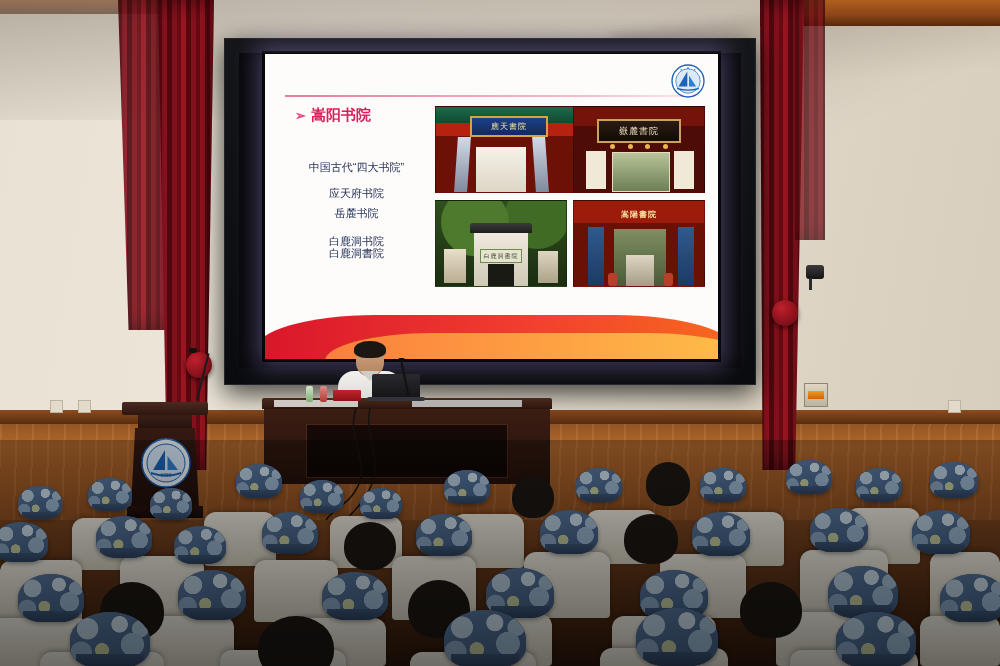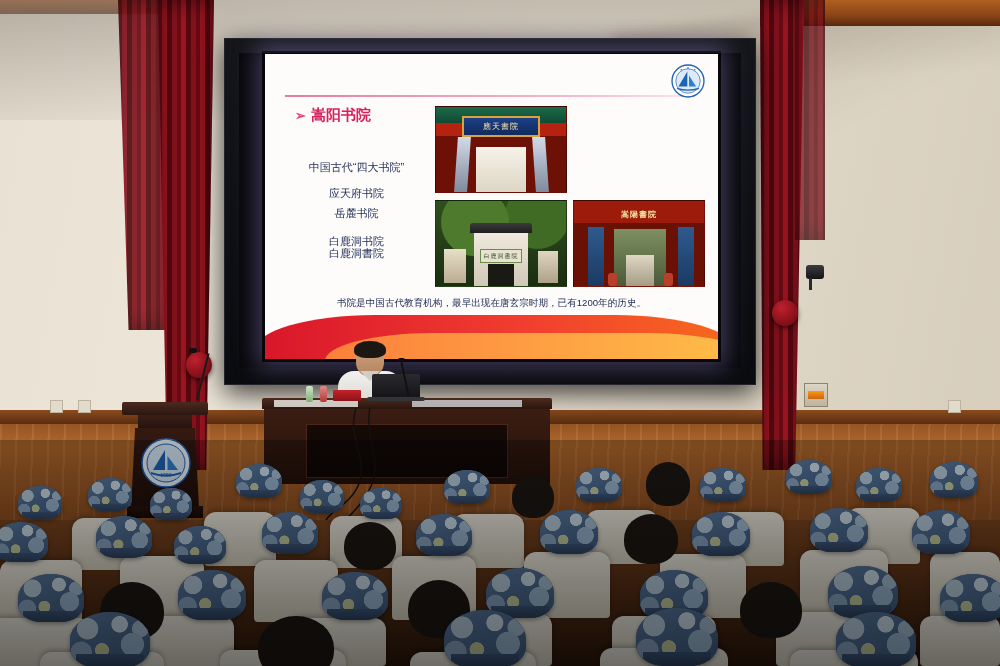--- a/index.html
+++ b/index.html
@@ -225,29 +225,42 @@
       <span class="arrow-bullet">➢</span>
       <span>嵩阳书院</span>
     </div>
 
     <div class="cn-line cn-title">中国古代“四大书院”</div>
     <div class="cn-line cn-list" style="top:132px;">应天府书院</div>
     <div class="cn-line cn-list" style="top:152px;">岳麓书院</div>
     <div class="cn-line cn-list" style="top:180px;">白鹿洞书院</div>
     <div class="cn-line cn-list" style="top:192px;">白鹿洞書院</div>
 
-    <div class="photo" style="left:170px;top:52px;width:130px;height:85px;background:linear-gradient(180deg,#7c1208,#3f0a05);">
+    <div class="photo" style="left:170px;top:52px;width:130px;height:85px;background:linear-gradient(180deg,#7c1208,#3f0a05);padding-left:16px;">
       <div class="ph-gate" style="background:linear-gradient(180deg,#8e1a0c 0 18%,#b5220f 18% 34%,#6d1107 34% 100%);"></div>
       <div style="position:absolute;left:0;top:0;width:100%;height:16px;background:linear-gradient(180deg,#1d6b4a,#104a33);"></div>
       <div class="plaque" style="top:9px;width:74px;height:17px;background:linear-gradient(180deg,#1c3f86,#112a5e);border:2px solid #d8a23c;color:#ffe9a8;">應天書院</div>
       <div style="position:absolute;left:40px;top:40px;width:50px;height:45px;background:linear-gradient(180deg,#f6f2e8,#ddd6c6);"></div>
       <div style="position:absolute;left:20px;top:30px;width:13px;height:55px;background:linear-gradient(180deg,#d3d9e6,#7f8a9d);transform:skewX(-4deg);"></div>
       <div style="position:absolute;left:98px;top:30px;width:13px;height:55px;background:linear-gradient(180deg,#d3d9e6,#7f8a9d);transform:skewX(4deg);"></div>
     </div>
 
+    <div class="photo" style="left:308px;top:52px;width:130px;height:85px;background:linear-gradient(180deg,#5d0d08,#2e0704);">
+      <div class="ph-gate" style="background:linear-gradient(180deg,#741309 0 22%,#4d0c06 22% 100%);"></div>
+      <div class="plaque" style="top:12px;width:80px;height:20px;background:linear-gradient(180deg,#2a1b12,#120b07);border:2px solid #c9a25f;color:#f3e3c2;font-size:9px;">嶽麓書院</div>
+      <div style="position:absolute;left:30px;top:37px;width:70px;height:5px;display:flex;justify-content:space-around;">
+        <span style="width:5px;height:5px;border-radius:50%;background:#e8b551;"></span>
+        <span style="width:5px;height:5px;border-radius:50%;background:#e8b551;"></span>
+        <span style="width:5px;height:5px;border-radius:50%;background:#e8b551;"></span>
+        <span style="width:5px;height:5px;border-radius:50%;background:#e8b551;"></span>
+      </div>
+      <div style="position:absolute;left:38px;top:45px;width:56px;height:38px;background:linear-gradient(180deg,#b8c49a,#6d7f55);border:1px solid #e7dcc0;"></div>
+      <div style="position:absolute;left:12px;top:44px;width:20px;height:38px;background:#f0e9d8;"></div>
+      <div style="position:absolute;left:100px;top:44px;width:20px;height:38px;background:#f0e9d8;"></div>
+    </div>
 
     <div class="photo" style="left:170px;top:146px;width:130px;height:85px;background:linear-gradient(180deg,#2e4a1c,#18280f);">
       <div class="ph-gate" style="background:radial-gradient(circle at 30% 25%,#4d7a2c 0 30%,transparent 31%),radial-gradient(circle at 78% 18%,#3f6b24 0 26%,transparent 27%),linear-gradient(180deg,#2f4f1d,#1b2d11);"></div>
       <div style="position:absolute;left:34px;top:22px;width:62px;height:10px;background:linear-gradient(180deg,#3a3a3a,#1e1e1e);border-radius:3px 3px 0 0;"></div>
       <div style="position:absolute;left:38px;top:32px;width:54px;height:53px;background:linear-gradient(180deg,#efeadd,#cfc8b6);"></div>
       <div class="plaque" style="top:48px;width:40px;height:12px;background:#e8e2d2;border:1px solid #6b8c4a;color:#2f4a1e;font-size:6px;">白鹿洞書院</div>
       <div style="position:absolute;left:52px;top:63px;width:26px;height:22px;background:#1a1a14;"></div>
       <div style="position:absolute;left:8px;top:48px;width:22px;height:34px;background:linear-gradient(180deg,#e8dfc9,#b9ad92);"></div>
       <div style="position:absolute;left:102px;top:50px;width:20px;height:32px;background:linear-gradient(180deg,#dfd6c0,#ada288);"></div>
     </div>
@@ -256,21 +269,20 @@
       <div class="ph-gate" style="background:linear-gradient(180deg,#9c1b0b 0 26%,#6a1106 26% 100%);"></div>
       <div class="plaque" style="top:6px;width:56px;height:14px;background:transparent;color:#f6dc9b;font-size:8px;font-weight:bold;">嵩陽書院</div>
       <div style="position:absolute;left:40px;top:28px;width:52px;height:57px;background:linear-gradient(180deg,#7e8f62,#4a5a38);"></div>
       <div style="position:absolute;left:52px;top:54px;width:28px;height:31px;background:linear-gradient(180deg,#ded7c3,#a59c86);"></div>
       <div style="position:absolute;left:14px;top:26px;width:16px;height:59px;background:linear-gradient(180deg,#2f5a8e,#1b3a62);"></div>
       <div style="position:absolute;left:104px;top:26px;width:16px;height:59px;background:linear-gradient(180deg,#2f5a8e,#1b3a62);"></div>
       <div style="position:absolute;left:34px;top:72px;width:9px;height:13px;background:#b8402a;border-radius:3px;"></div>
       <div style="position:absolute;left:90px;top:72px;width:9px;height:13px;background:#b8402a;border-radius:3px;"></div>
     </div>
 
-    <div class="caption">书院是中国古代教育机构，最早出现在唐玄宗时期，已有1200年的历史。</div>
 
     <div class="ribbon">
       <div class="r3"></div>
         <div class="r1"></div>
         <div class="r2"></div>
     </div>
   </div>
 
   <div class="podium">
     <div class="podium-top"></div>

